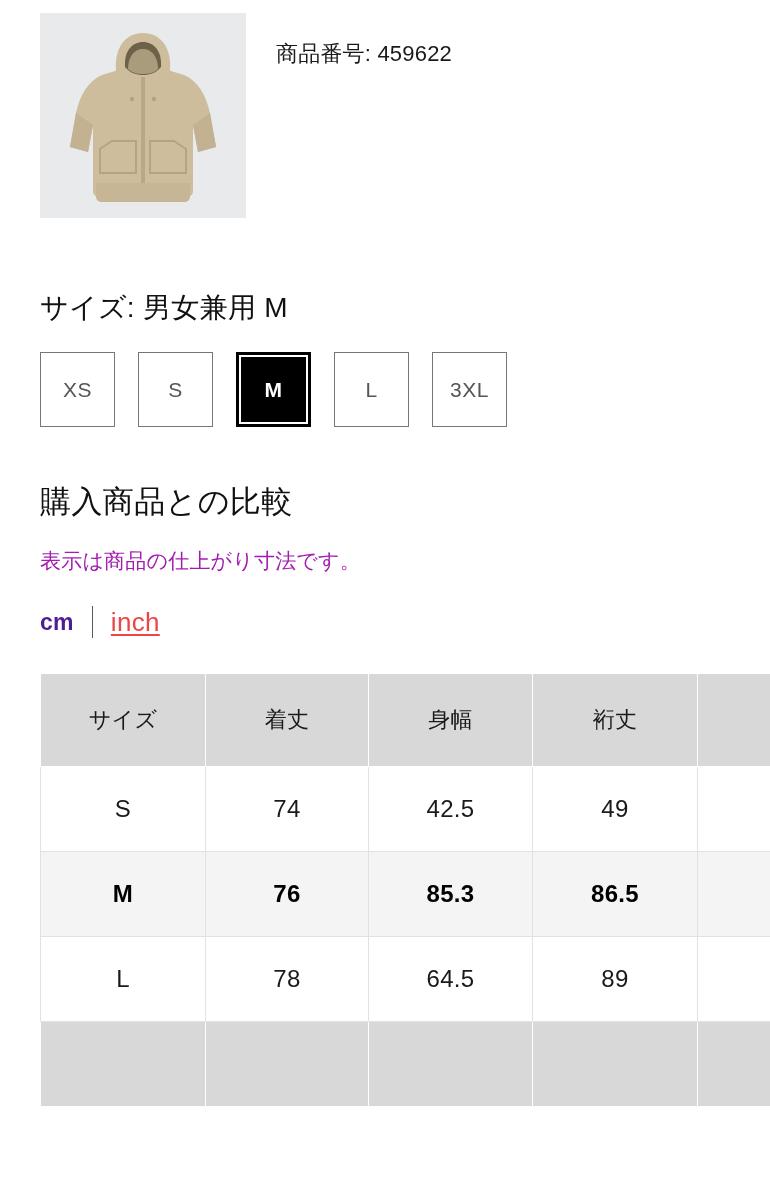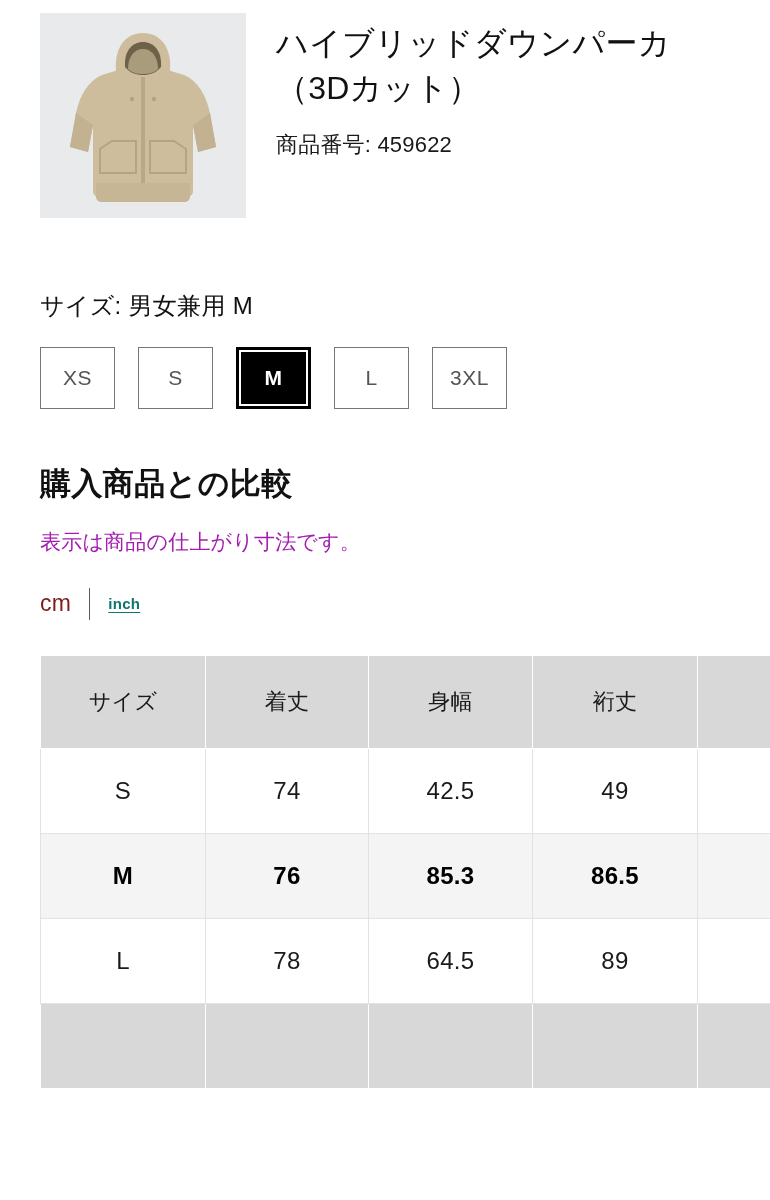--- a/index.html
+++ b/index.html
@@ -62,36 +62,36 @@
     color: #1a1a1a;
     letter-spacing: 0.2px;
   }
 
   
   .size-section {
     padding: 0 0 0 40px;
     margin-top: 72px;
   }
   .size-label {
-    font-size: 24px;
+    font-size: 28px;
     line-height: 1.3;
     color: #111111;
     margin: 0;
     letter-spacing: 0.3px;
   }
   .size-grid {
     margin-top: 26px;
     display: flex;
     flex-wrap: wrap;
     width: 700px;
   }
   .size-btn {
     box-sizing: border-box;
     width: 75px;
-    height: 62px;
+    height: 75px;
     margin-right: 23px;
     margin-bottom: 23px;
     border: 1px solid #767676;
     background: #ffffff;
     color: #555555;
     font-size: 21px;
     font-weight: 500;
     display: flex;
     align-items: center;
     justify-content: center;
@@ -107,59 +107,58 @@
     font-weight: 700;
   }
 
   
   .compare-section {
     padding-left: 40px;
     margin-top: 32px;
   }
   .compare-title {
     font-size: 31px;
-    font-weight: 700;
+    font-weight: 400;
     margin: 0;
     line-height: 1.3;
     color: #111111;
     letter-spacing: 0.4px;
   }
   .compare-note {
     font-size: 21px;
     margin: 23px 0 0 0;
     line-height: 1.4;
     color: #a21caf;
     letter-spacing: 0.2px;
   }
   .unit-toggle {
     margin-top: 30px;
     display: flex;
     align-items: center;
     height: 34px;
   }
   .unit-active {
     font-size: 23px;
-    font-weight: 400;
-    color: #7f1d1d;
+    font-weight: 700;
+    color: #4c1d95;
     letter-spacing: 0.3px;
   }
   .unit-divider {
     width: 1px;
     height: 32px;
     background: #5a5a5a;
     margin: 0 18px;
   }
   .unit-link {
-    font-size: 15px;
-    color: #0f766e;
+    font-size: 26px;
+    color: #ef4444;
     text-decoration: underline;
     text-underline-offset: 3px;
     cursor: pointer;
     letter-spacing: 0.3px;
-    font-weight: bold;
   }
 
   
   .table-wrap {
     margin-top: 34px;
     margin-left: 40px;
     width: 730px;
     overflow: hidden;
   }
   table.size-table {
@@ -233,21 +232,20 @@
         <circle cx="114" cy="86" r="2.2" fill="#b3a183"></circle>
 
         <path d="M60 136 L72 128 L96 128 L96 160 L60 160 Z" fill="none" stroke="#b5a484" stroke-width="2"></path>
         <path d="M146 136 L134 128 L110 128 L110 160 L146 160 Z" fill="none" stroke="#b5a484" stroke-width="2"></path>
 
         <path d="M56 170 L150 170 L150 184 C150 187 147 189 144 189 L62 189 C59 189 56 187 56 184 Z" fill="#c7b696"></path>
       </svg>
     </div>
 
     <div class="product-info">
-      <h1 class="product-title">ハイブリッドダウンパーカ（3Dカット）</h1>
       <p class="product-code">商品番号: 459622</p>
     </div>
   </div>
 
   <div class="size-section">
     <p class="size-label">サイズ: 男女兼用 M</p>
 
     <div class="size-grid">
       <div class="size-btn">XS</div>
       <div class="size-btn">S</div>

